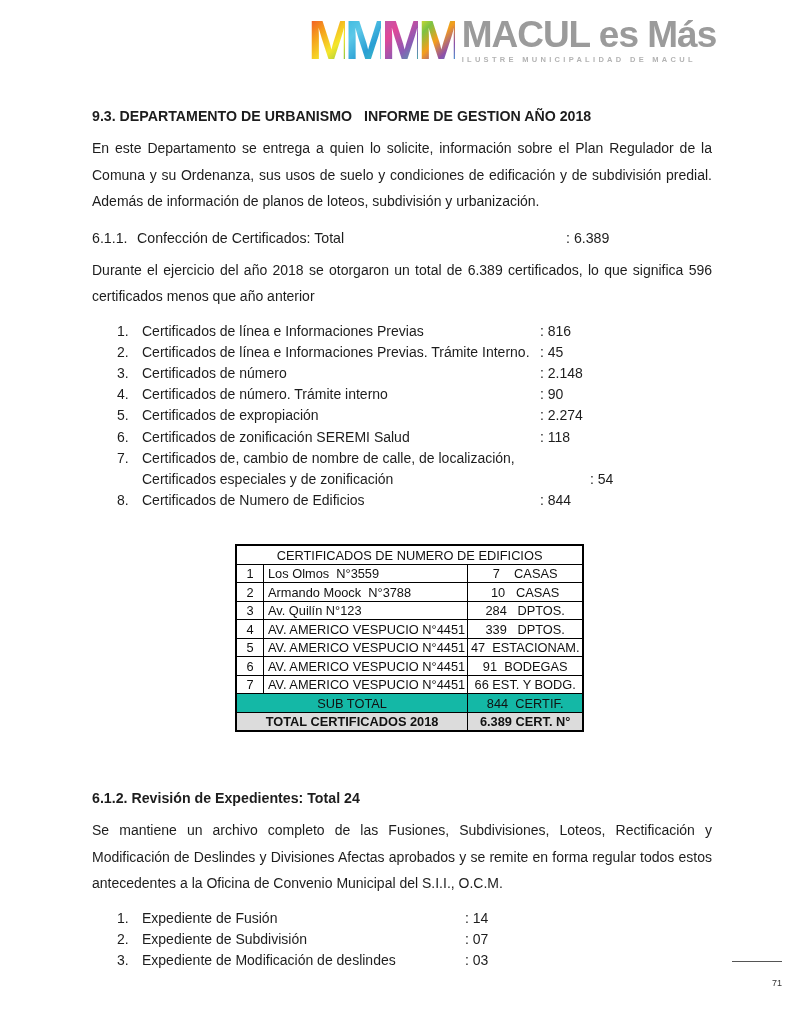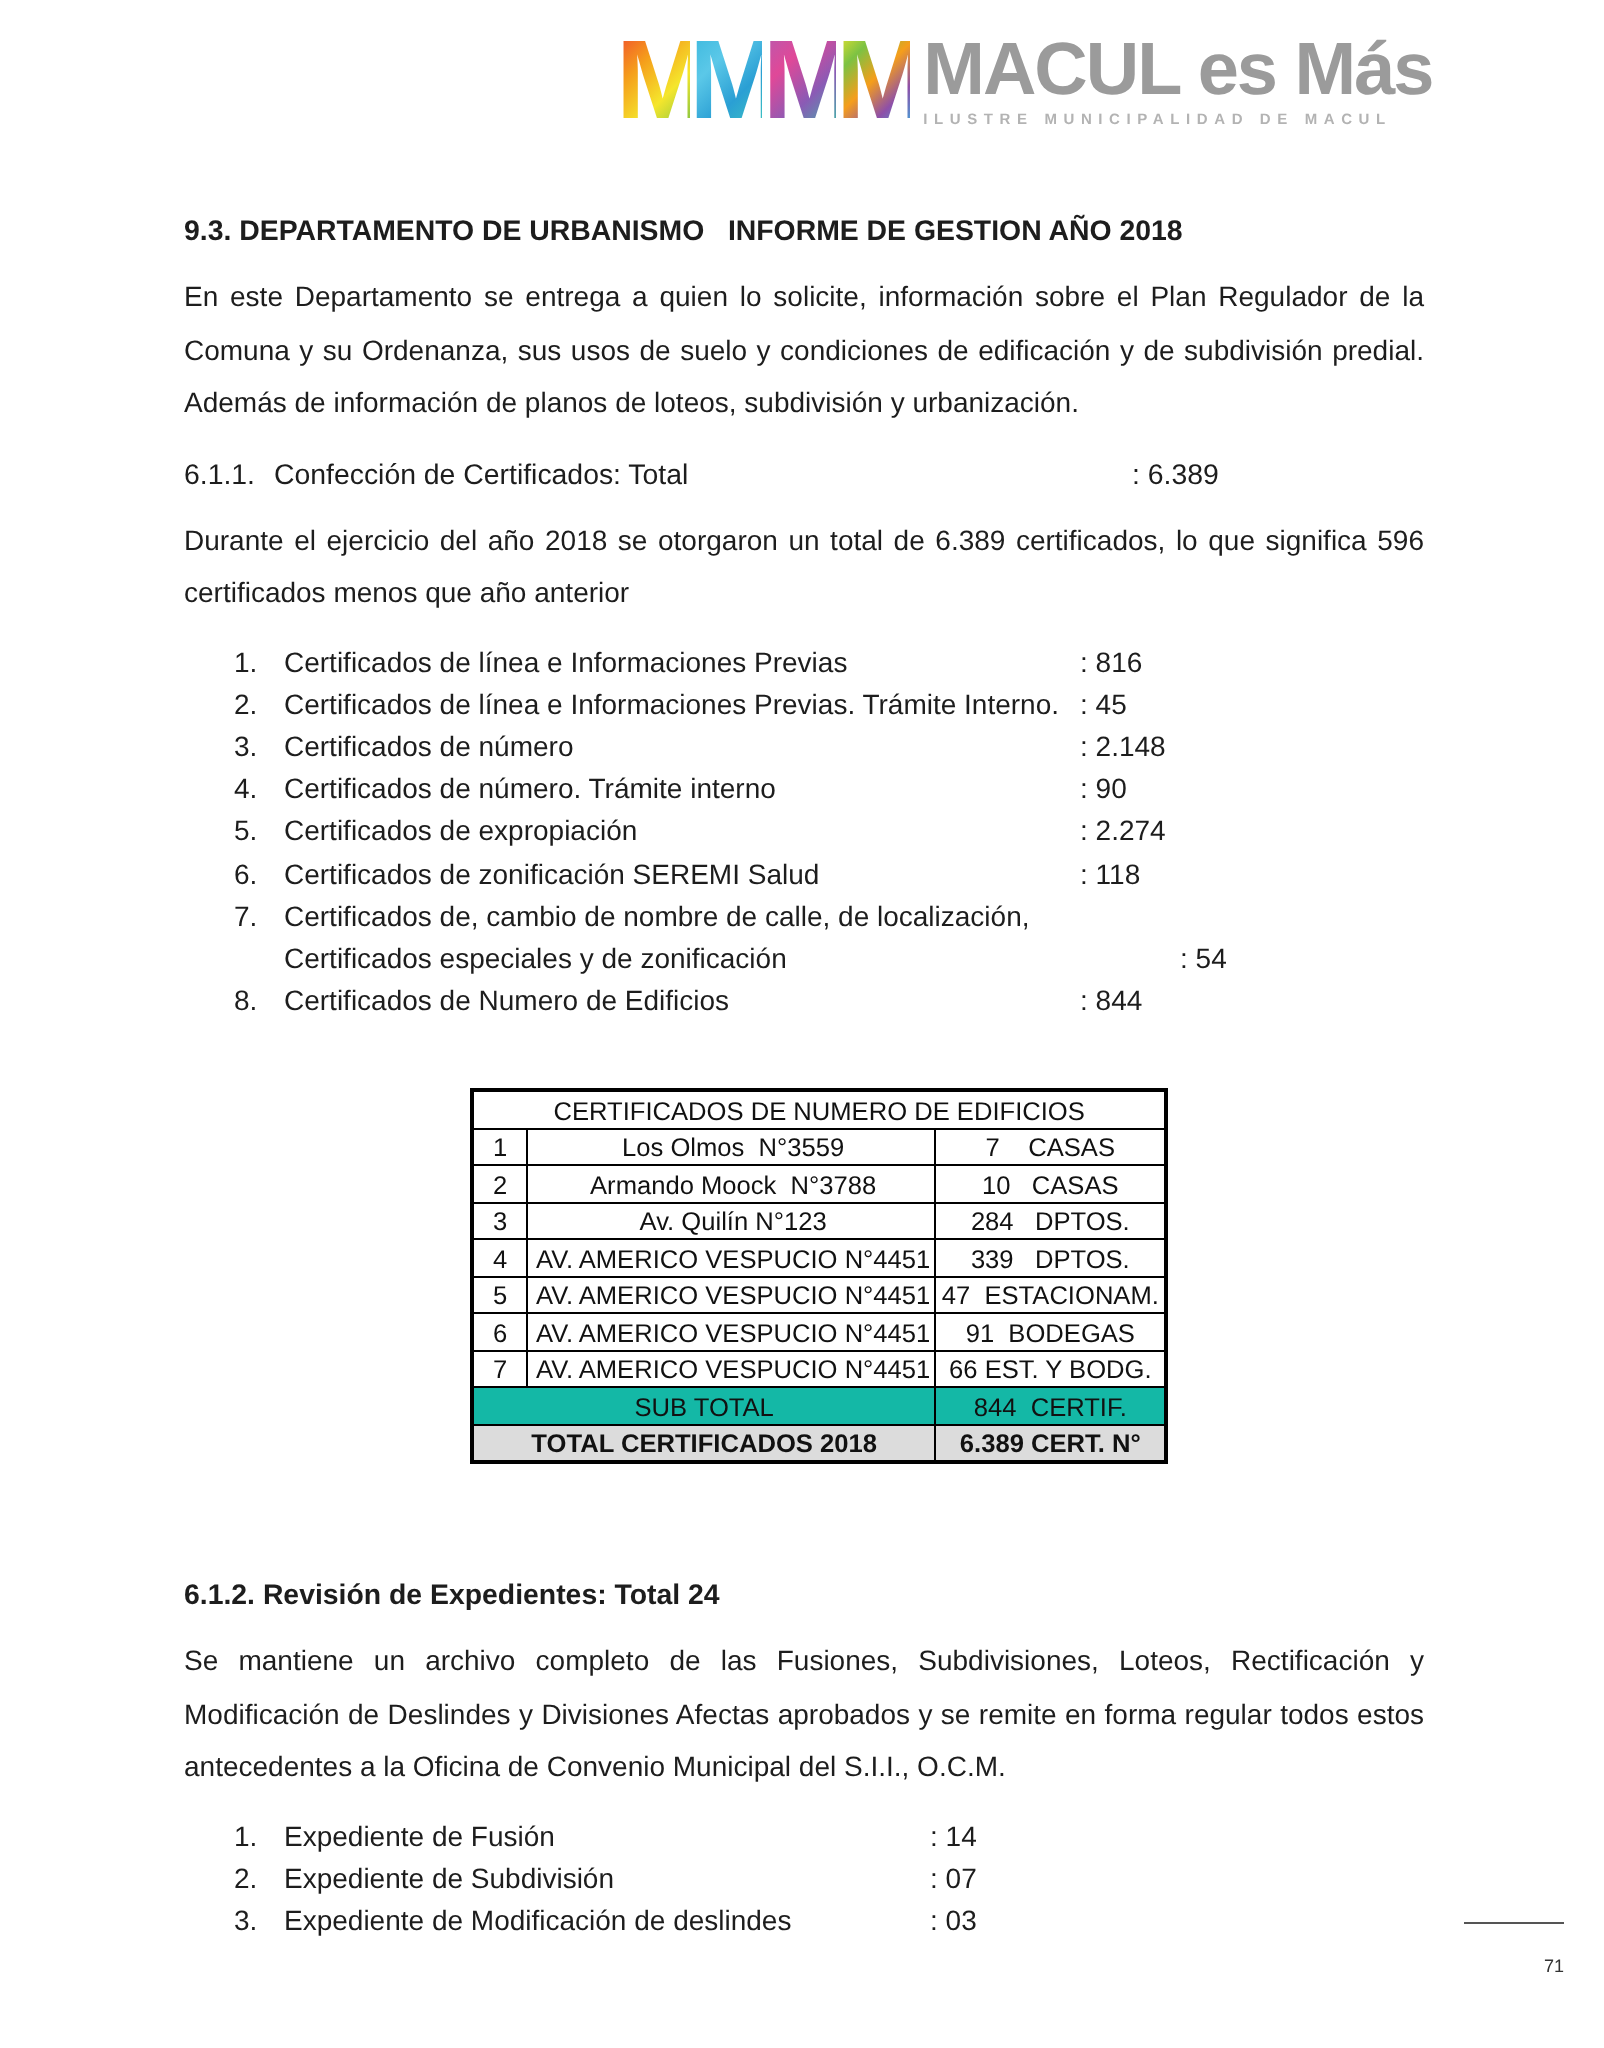--- a/index.html
+++ b/index.html
@@ -58,21 +58,21 @@
     border:2px solid #000;
     font-size:12.8px;color:#111;
   }
   .cert-table td{
     border:1px solid #000;
     height:17.5px;padding:0 2px;
     vertical-align:middle;
   }
   .cert-table .t-title{text-align:center;font-size:12.8px;}
   .cert-table .c-num{width:22px;text-align:center;}
-  .cert-table .c-addr{width:192px;text-align:center;padding-left:4px;white-space:pre;}
+  .cert-table .c-addr{width:192px;text-align:left;padding-left:4px;white-space:pre;}
   .cert-table .c-qty{width:110px;text-align:center;white-space:pre;}
   .cert-table .r-subtotal td{background:#14b8a6;text-align:center;}
   .cert-table .r-total td{background:#dcdcdc;text-align:center;font-weight:700;}
   
   .footer{
     position:absolute;top:961px;right:20px;width:50px;
     border-top:1.5px solid #555;
     text-align:right;font-size:9px;font-weight:400;color:#333;
     padding-top:16px;
   }

